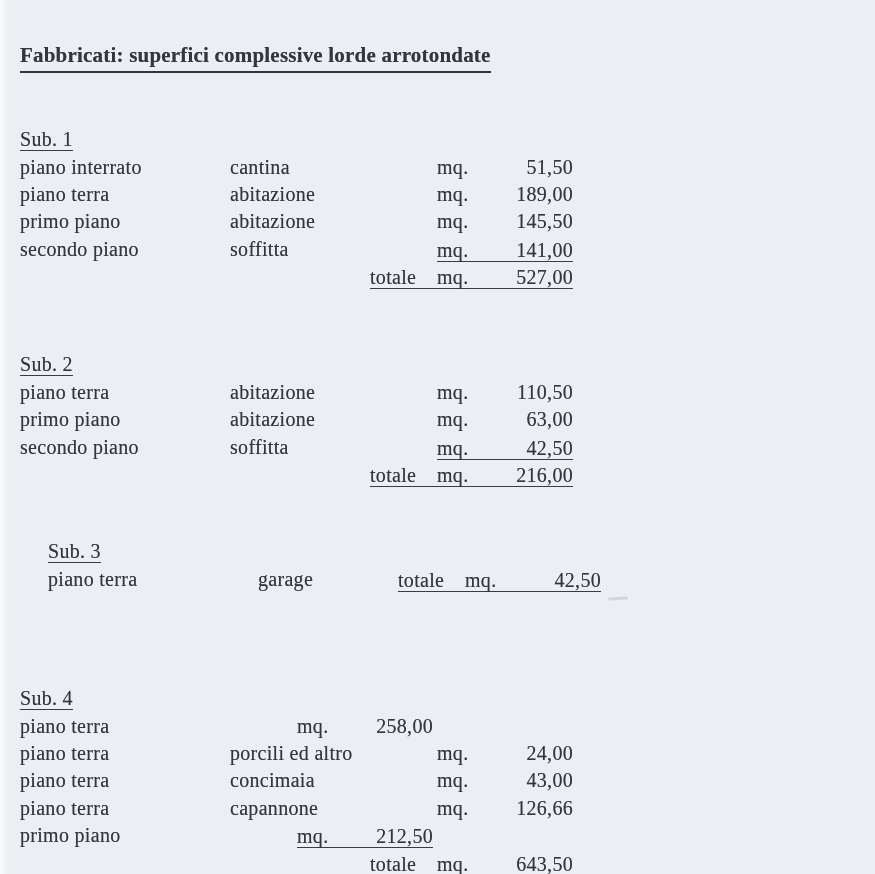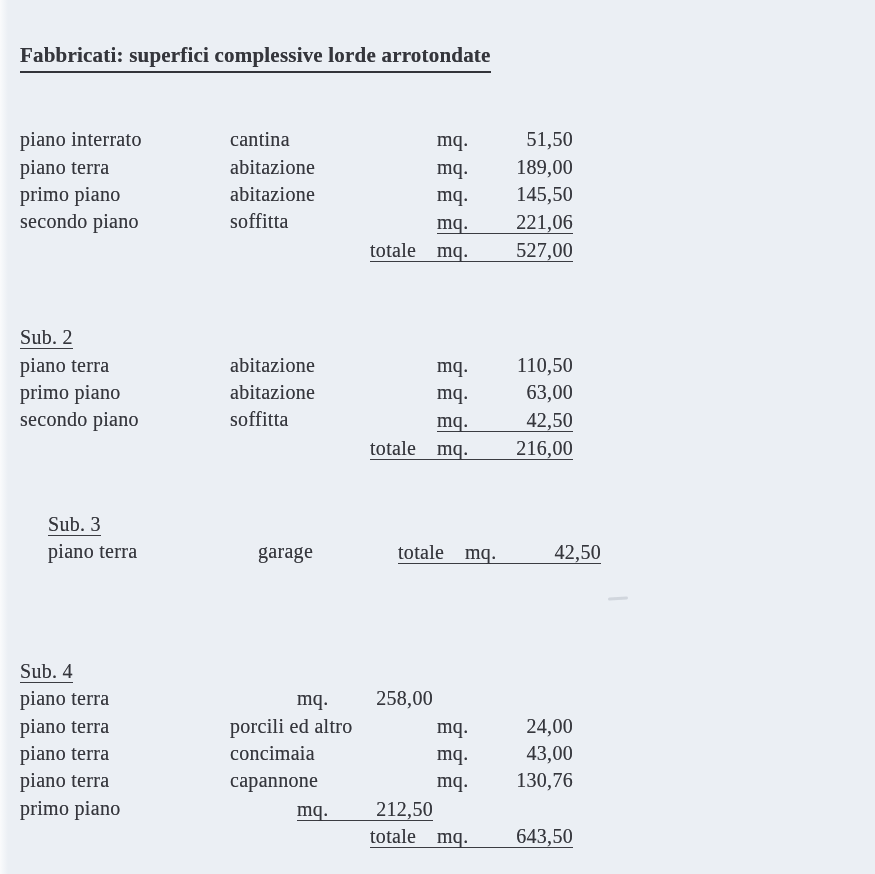--- a/index.html
+++ b/index.html
@@ -101,20 +101,21 @@
 </head>
 <body>
 
 <div class="scan-edge" data-name="scan-edge"></div>
 <div class="scan-smudge" data-name="scan-smudge"></div>
 
 <div class="content" data-name="document-page">
   <h1 class="doc-title" data-name="page-title"><span class="t-inner" data-name="page-title-text">Fabbricati: superfici complessive lorde arrotondate</span></h1>
   <div class="sections" id="sections" data-name="sections-container">
       <section data-name="section">
+        <div class="shead-row" data-name="section-heading-row"><span class="shead" data-name="section-heading">Sub. 1</span></div>
         <div class="row" data-name="table-row">
           <div class="cell c-floor" data-name="floor-cell">piano interrato</div>
           <div class="cell c-use" data-name="use-cell">cantina</div>
           <div class="cell c-totale" data-name="totale-label"></div>
           <div class="cell c-unit" data-name="unit-label">mq.</div>
           <div class="cell c-value" data-name="value-cell">51,50</div>
         </div>
         <div class="row" data-name="table-row">
           <div class="cell c-floor" data-name="floor-cell">piano terra</div>
           <div class="cell c-use" data-name="use-cell">abitazione</div>
@@ -128,21 +129,21 @@
           <div class="cell c-totale" data-name="totale-label"></div>
           <div class="cell c-unit" data-name="unit-label">mq.</div>
           <div class="cell c-value" data-name="value-cell">145,50</div>
         </div>
         <div class="row" data-name="table-row">
           <div class="cell c-floor" data-name="floor-cell">secondo piano</div>
           <div class="cell c-use" data-name="use-cell">soffitta</div>
           <div class="cell c-totale" data-name="totale-label"></div>
           <div class="grp" data-name="underline-group">
             <div class="cell c-unit" data-name="unit-label">mq.</div>
-            <div class="cell c-value" data-name="value-cell">221,06</div>
+            <div class="cell c-value" data-name="value-cell">141,00</div>
           </div>
         </div>
         <div class="row" data-name="table-row">
           <div class="cell c-floor" data-name="floor-cell"></div>
           <div class="cell c-use" data-name="use-cell"></div>
           <div class="grp" data-name="underline-group">
             <div class="cell c-totale" data-name="totale-label">totale</div>
             <div class="cell c-unit" data-name="unit-label">mq.</div>
             <div class="cell c-value" data-name="value-cell">527,00</div>
           </div>
@@ -215,21 +216,21 @@
           <div class="cell c-use" data-name="use-cell">concimaia</div>
           <div class="cell c-totale" data-name="totale-label"></div>
           <div class="cell c-unit" data-name="unit-label">mq.</div>
           <div class="cell c-value" data-name="value-cell">43,00</div>
         </div>
         <div class="row" data-name="table-row">
           <div class="cell c-floor" data-name="floor-cell">piano terra</div>
           <div class="cell c-use" data-name="use-cell">capannone</div>
           <div class="cell c-totale" data-name="totale-label"></div>
           <div class="cell c-unit" data-name="unit-label">mq.</div>
-          <div class="cell c-value" data-name="value-cell">130,76</div>
+          <div class="cell c-value" data-name="value-cell">126,66</div>
         </div>
         <div class="row" data-name="table-row">
           <div class="cell c-floor" data-name="floor-cell">primo piano</div>
           <div class="cell c-totale" data-name="totale-label"></div>
           <div class="grp" data-name="underline-group">
             <div class="cell c-unit" data-name="unit-label">mq.</div>
             <div class="cell c-value" data-name="value-cell">212,50</div>
           </div>
         </div>
         <div class="row" data-name="table-row">

